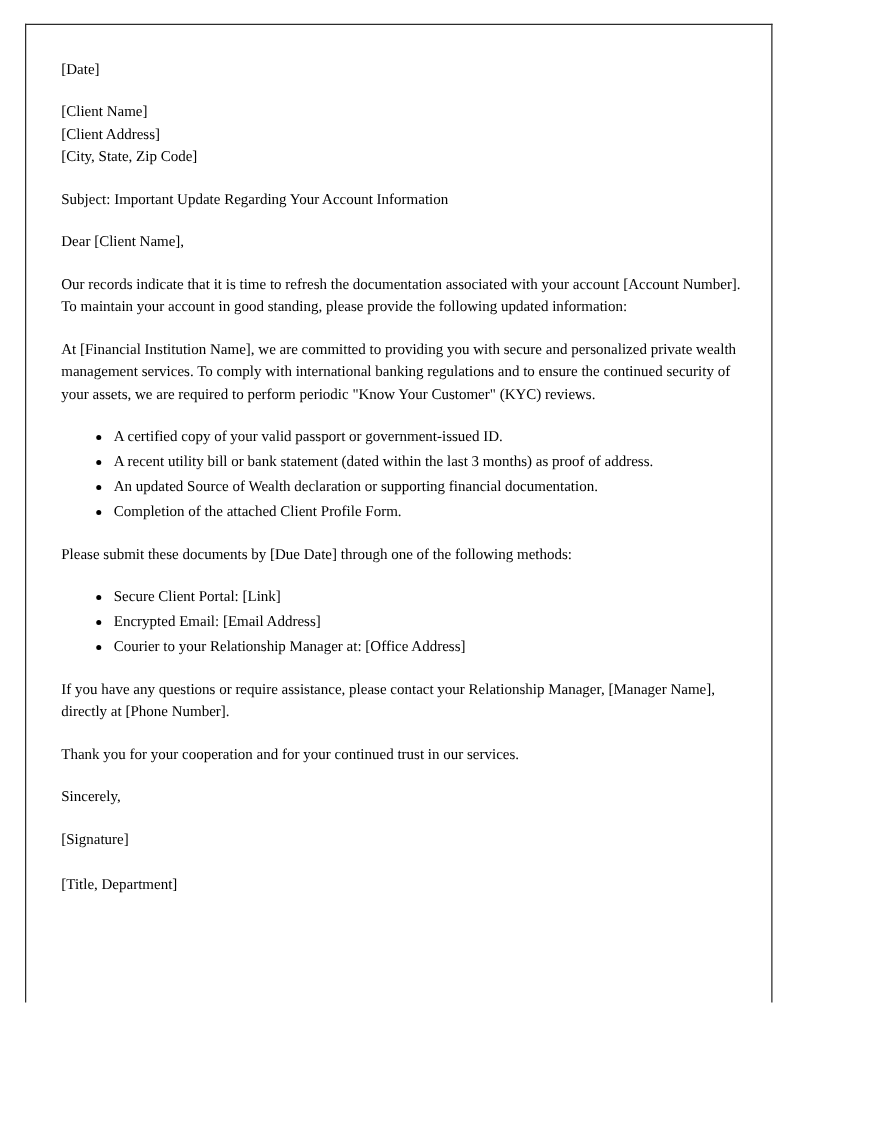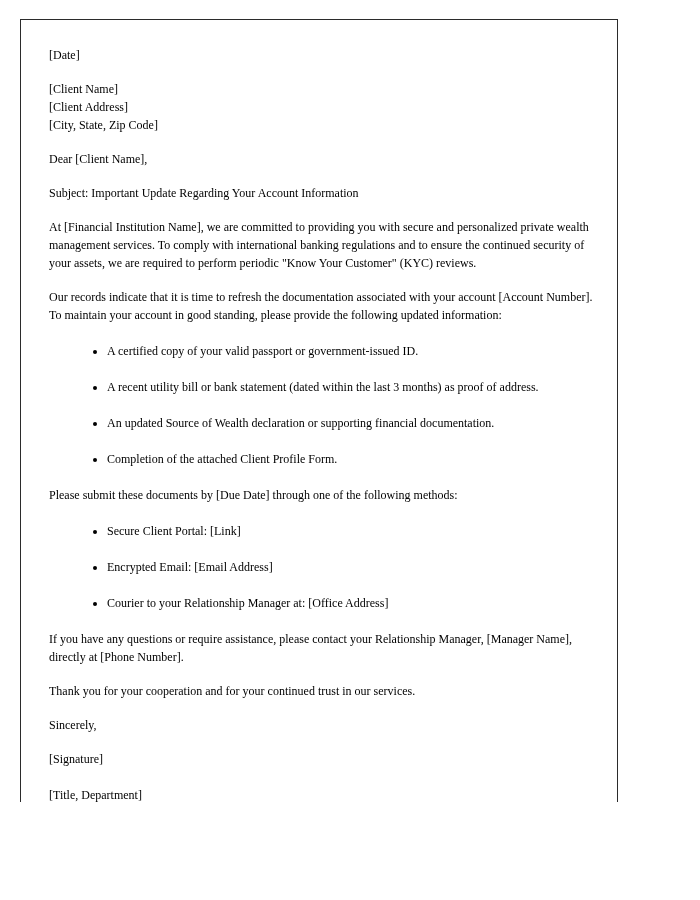--- a/index.html
+++ b/index.html
@@ -31,40 +31,40 @@
   }
   .page p {
     margin: 16px 0;
   }
   .page ul {
     margin: 16px 0;
     padding-left: 40px;
     list-style-type: disc;
   }
   .page li {
-    margin: 18px;
+    margin: 2px;
     padding: 0;
   }
 </style>
 </head>
 <body>
 
 <div class="page">
 
   <p>[Date]</p>
 
   <p><span>[Client Name]</span><br><span>[Client Address]</span><br><span>[City, State, Zip Code]</span></p>
 
+  <p>Subject: Important Update Regarding Your Account Information</p>
+
   <p>Dear [Client Name],</p>
 
-  <p>Subject: Important Update Regarding Your Account Information</p>
+  <p>Our records indicate that it is time to refresh the documentation associated with your account [Account Number]. To maintain your account in good standing, please provide the following updated information:</p>
 
   <p>At [Financial Institution Name], we are committed to providing you with secure and personalized private wealth management services. To comply with international banking regulations and to ensure the continued security of your assets, we are required to perform periodic "Know Your Customer" (KYC) reviews.</p>
-
-  <p>Our records indicate that it is time to refresh the documentation associated with your account [Account Number]. To maintain your account in good standing, please provide the following updated information:</p>
 
   <ul>
     <li>A certified copy of your valid passport or government-issued ID.</li>
     <li>A recent utility bill or bank statement (dated within the last 3 months) as proof of address.</li>
     <li>An updated Source of Wealth declaration or supporting financial documentation.</li>
     <li>Completion of the attached Client Profile Form.</li>
   </ul>
 
   <p>Please submit these documents by [Due Date] through one of the following methods:</p>
 

